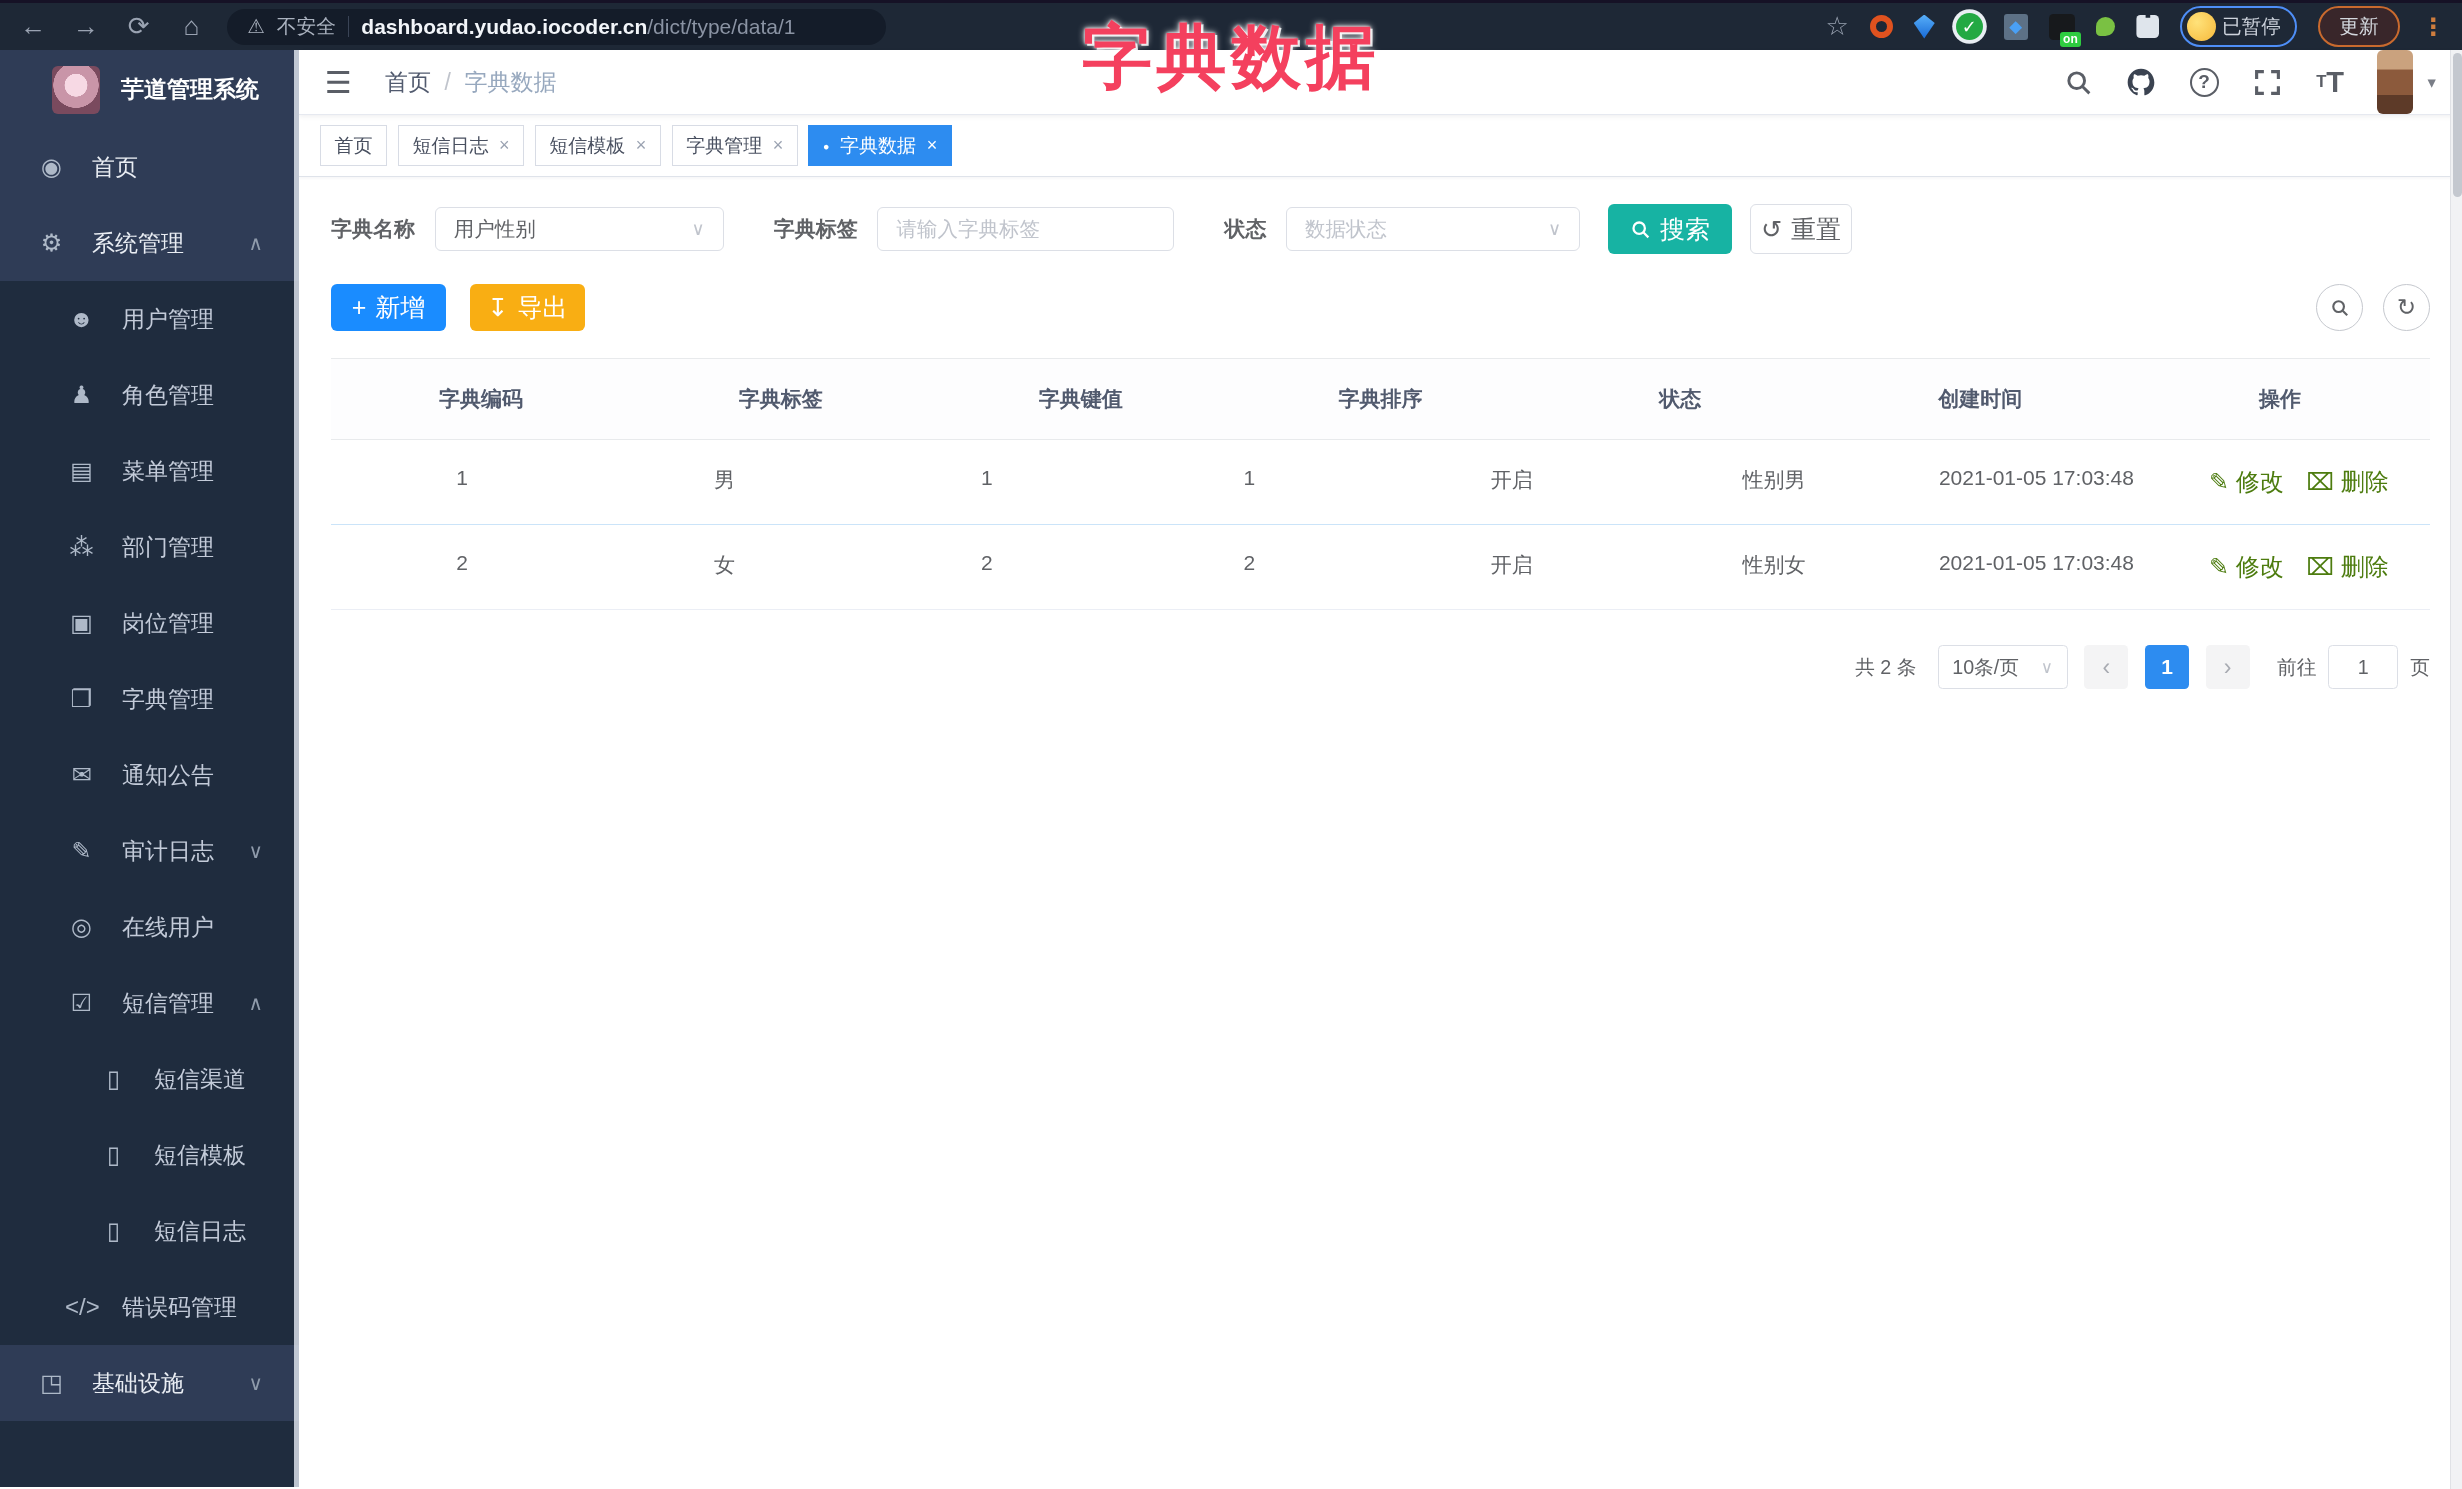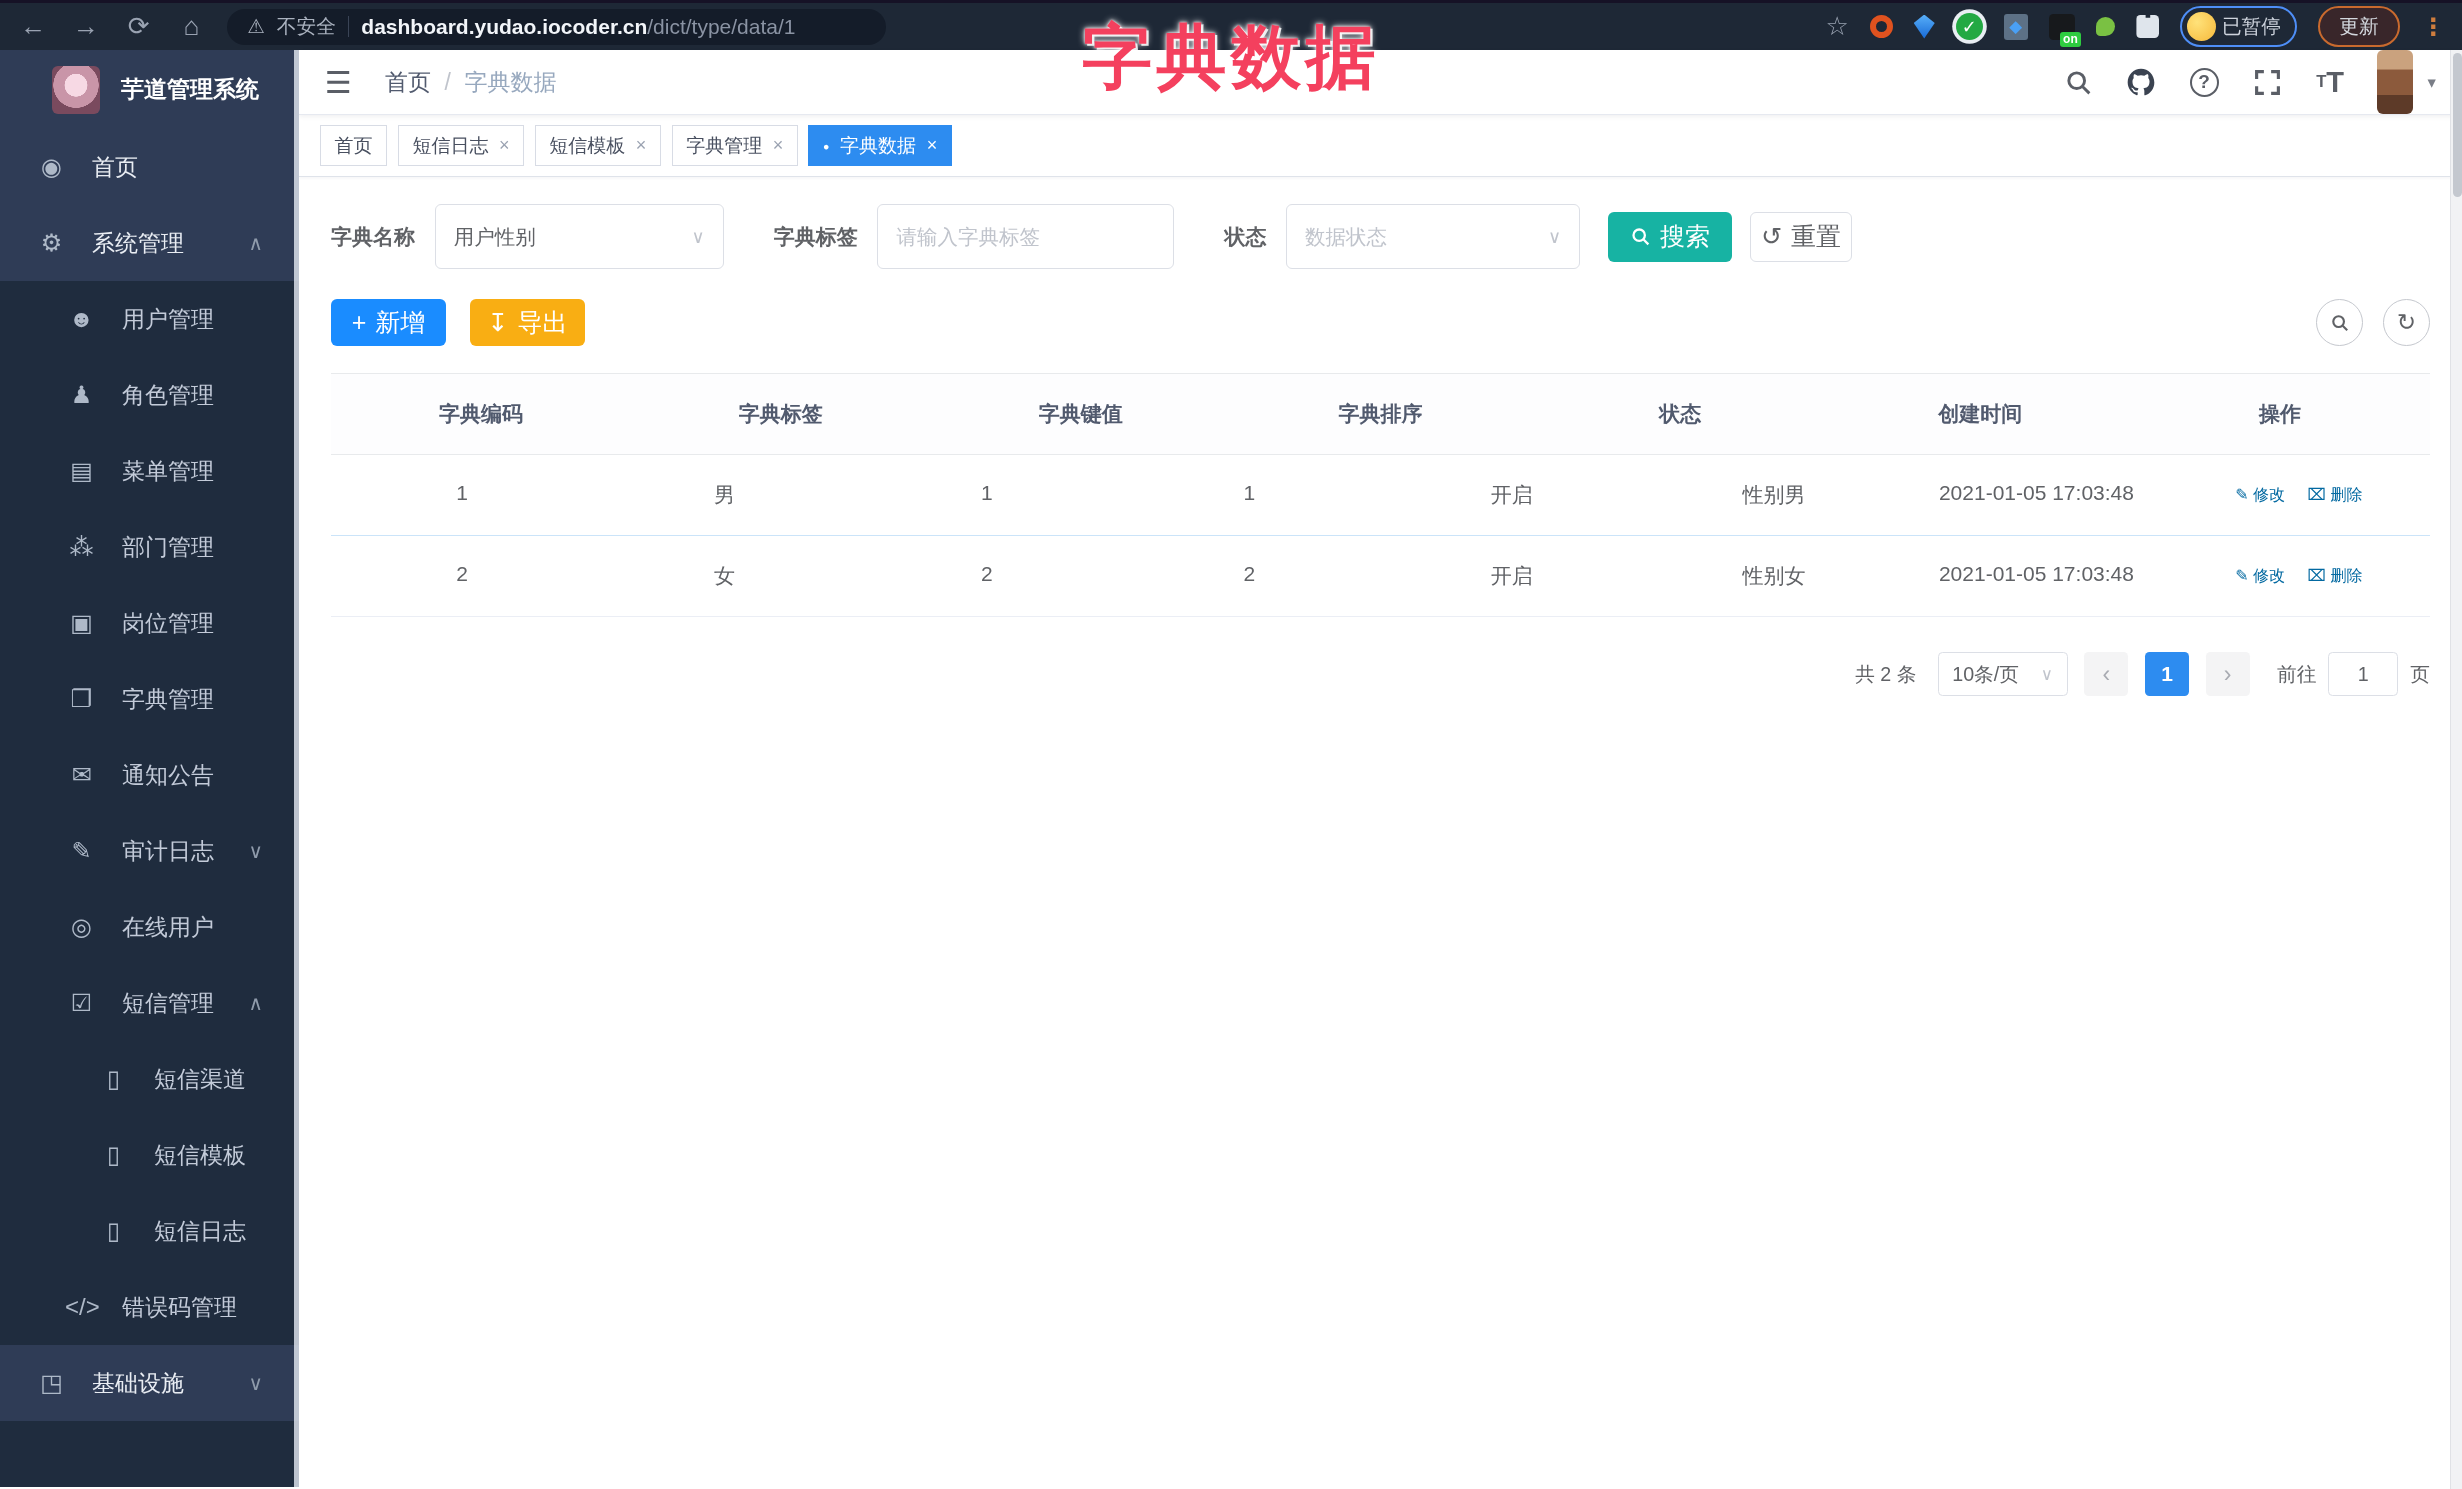--- a/index.html
+++ b/index.html
@@ -103,21 +103,21 @@
   .tag .x { color:#9aa2b1; font-size:18px; }
   .tag.active { background:#2d8cf0; border-color:#2d8cf0; color:#fff; }
   .tag.active .x { color:#fff; }
   .tag .dot { font-size:10.6px; color:#fff; }
 
   
   .content { padding:24px 32px; }
 
   .filter-row { display:flex; align-items:center; margin-top:3px; }
   .f-label { font-size:21px; font-weight:700; color:#606266; margin-right:19.7px; white-space:nowrap; }
-  .f-select, .f-input { height:65px; border:0.8px solid #dcdfe6; border-radius:6px; background:#fff;
+  .f-select, .f-input { height:44px; border:0.8px solid #dcdfe6; border-radius:6px; background:#fff;
          display:flex; align-items:center; padding:0 18px; font-size:20.5px; position:relative; }
   .f-select { justify-content:space-between; cursor:pointer; }
   .f-select .val { color:#606266; }
   .f-select .ph  { color:#c0c4cc; }
   .f-select .sel-caret { color:#c0c4cc; font-size:18px; }
   .f-input input { border:none; outline:none; font-size:20.5px; width:100%; color:#606266;
                    font-family:inherit; background:transparent; }
   .f-input input::placeholder { color:#c0c4cc; }
   .w1 { width:289px; margin-right:50px; } .w2 { width:297px; margin-right:50px; } .w3 { width:294px; margin-right:28px; }
   .btn { height:50px; border-radius:6px; display:inline-flex; align-items:center; justify-content:center;
@@ -134,21 +134,21 @@
 
   
   .tbl { margin-top:27px; border-top:0.8px solid #e8eaec; }
   .tbl-row { display:flex; }
   .tbl-cell { flex:1; text-align:center; font-size:21px; padding:19.7px 6px; color:#606266; }
   .tbl-head .tbl-cell { font-weight:700; color:#515a6e; padding:18px 6px; background:#fdfdfe; }
   .tbl-head { border-bottom:0.8px solid #e8eaec; }
   .row1 { border-bottom:1.5px solid #cbe4f9; }
   .row2 { border-bottom:0.8px solid #ebeef5; }
   .tbl-row .tbl-cell { padding-top:26px; padding-bottom:26px; }
-  .link { color:#0369a1; font-size:16px; cursor:pointer; white-space:nowrap; }
+  .link { color:#4d7c0f; font-size:24px; cursor:pointer; white-space:nowrap; }
   .link + .link { margin-left:16.7px; }
 
   
   .pager { display:flex; align-items:center; justify-content:flex-end; gap:16.7px; margin-top:35px; font-size:19.7px; color:#606266; }
   .pg-total { margin-right:4.5px; }
   .pg-size { width:130px; height:44px; border:0.8px solid #dcdfe6; border-radius:4.5px; display:flex;
              align-items:center; justify-content:space-between; padding:0 13.6px; color:#606266; cursor:pointer; }
   .pg-size .sel-caret { color:#c0c4cc; font-size:16.7px; }
   .pg-btn { width:44px; height:44px; background:#f4f4f5; border-radius:4.5px; display:flex; align-items:center;
             justify-content:center; color:#a8abb2; font-size:23px; cursor:pointer; }

